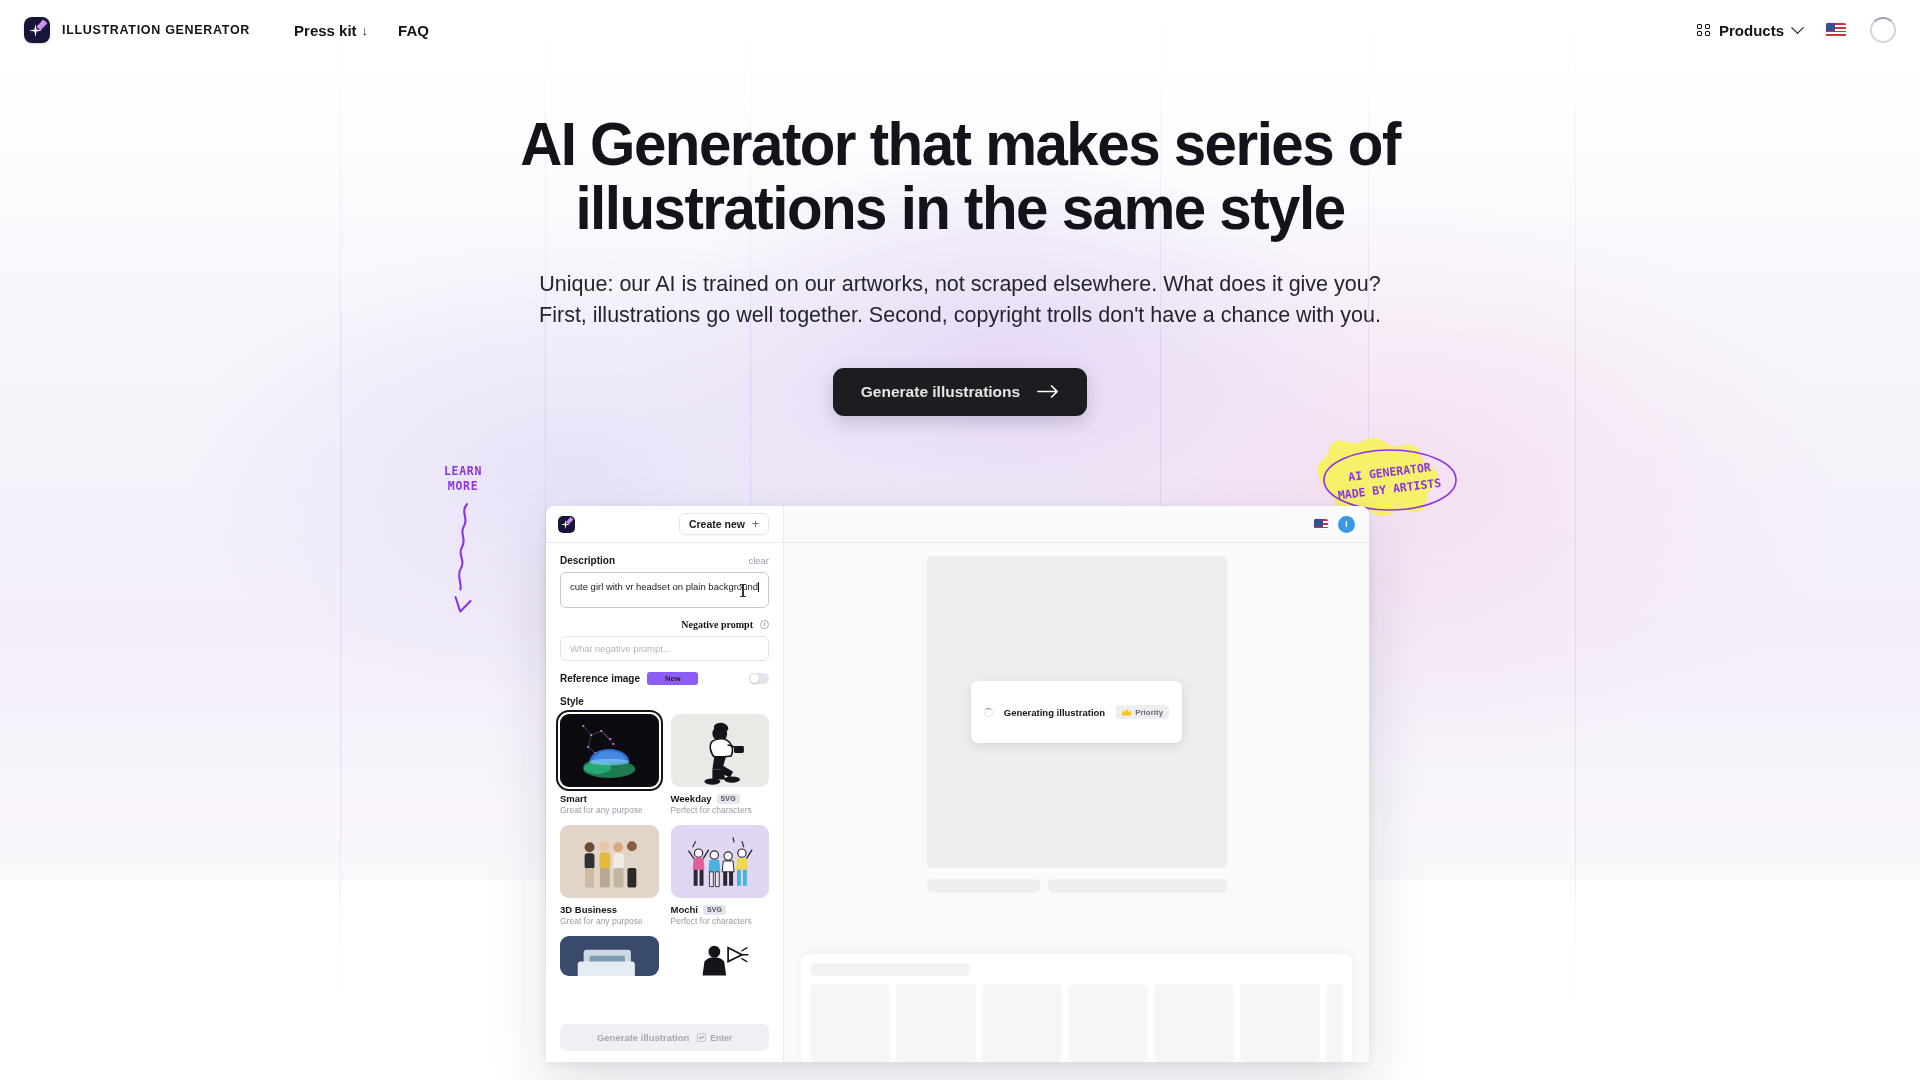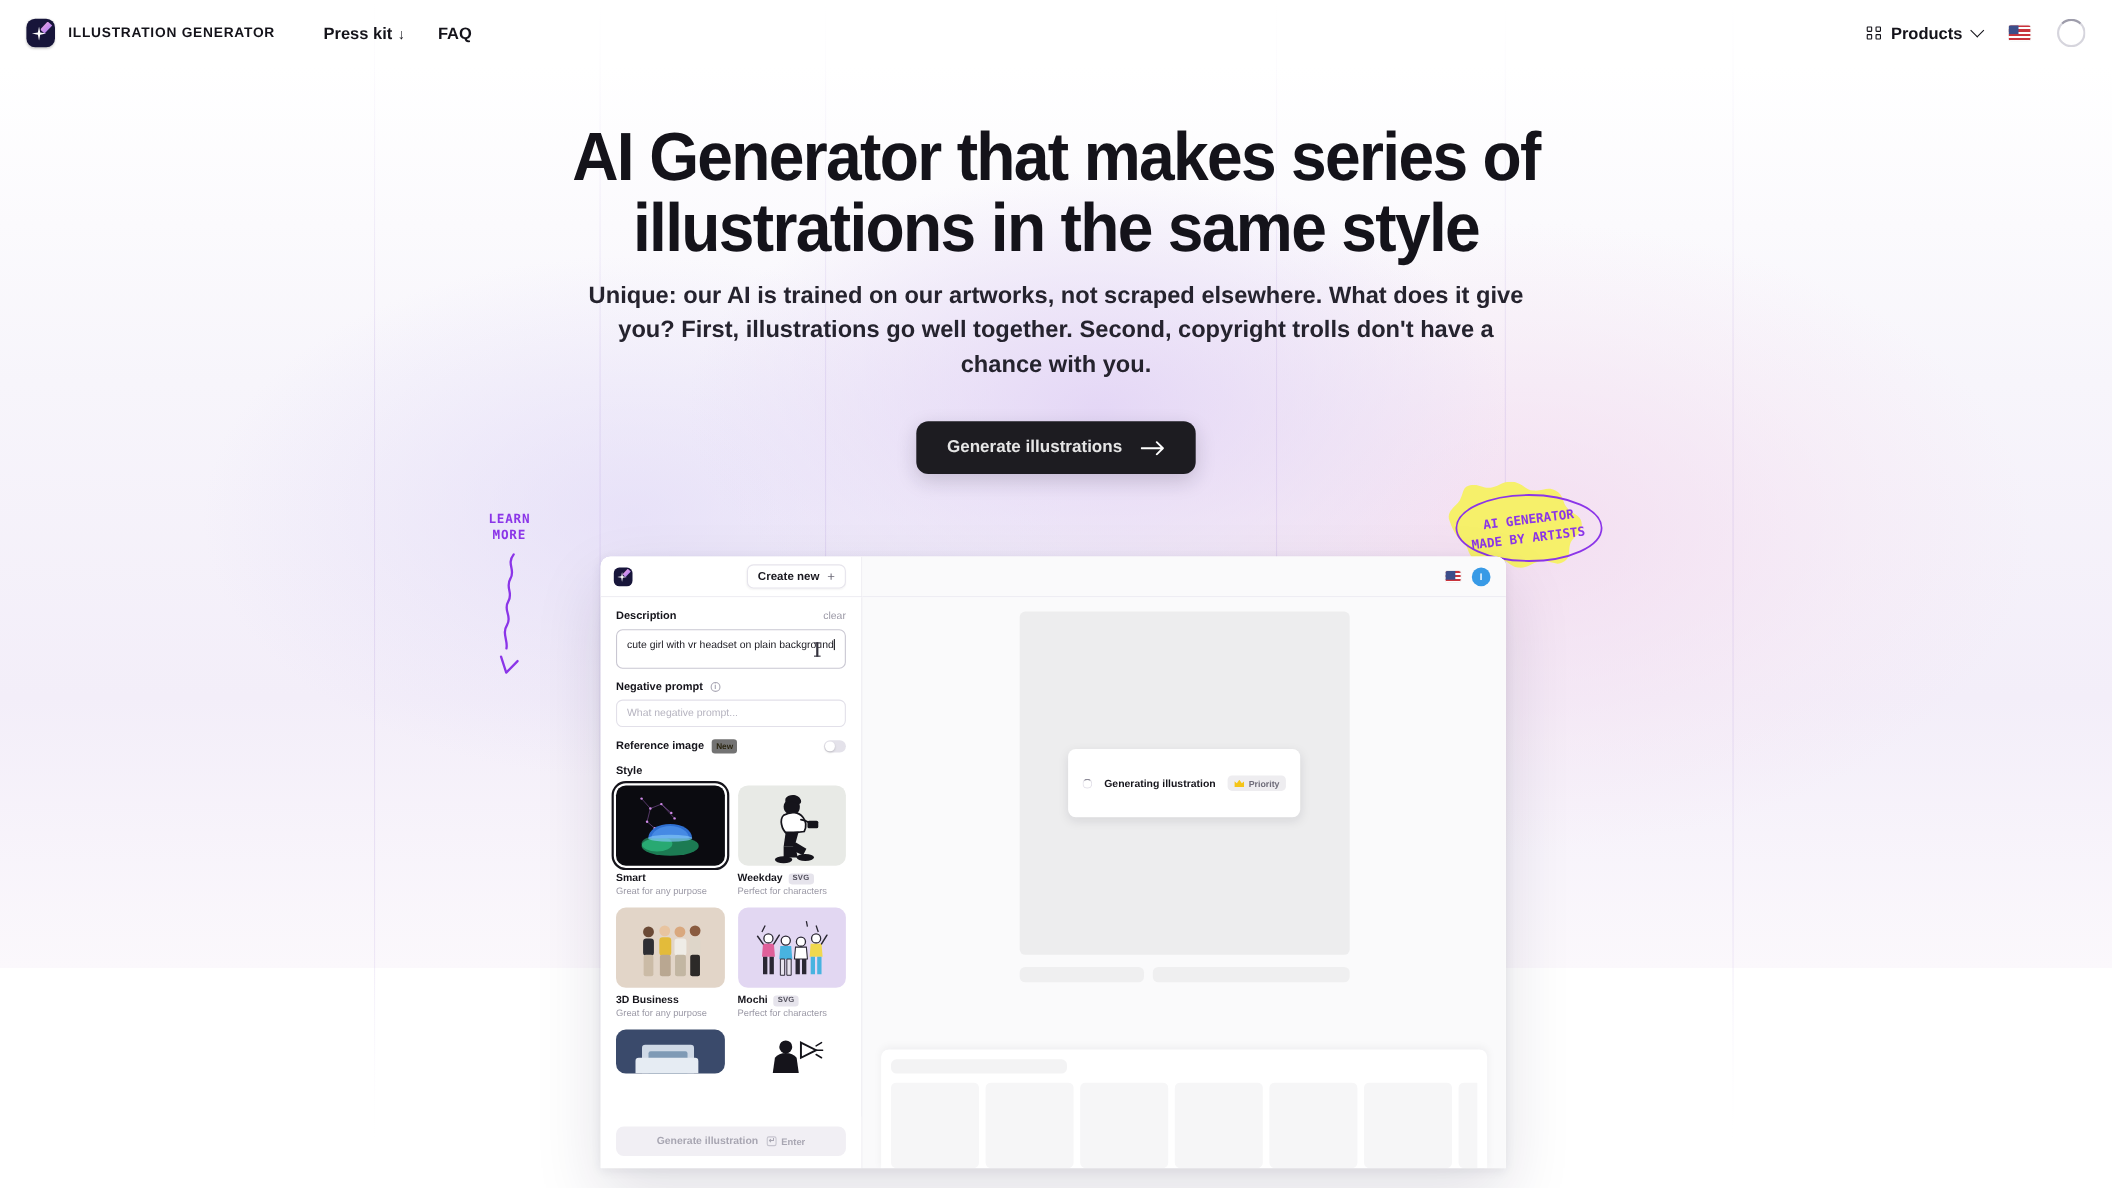--- a/index.html
+++ b/index.html
@@ -63,22 +63,22 @@
 
   
   .hero { position:absolute; top:0; left:0; right:0; z-index:20; text-align:center; }
   .hero h1 {
     margin-top:112px; font-size:62px; line-height:1.04; font-weight:800;
     letter-spacing:-0.026em; color:#14131a;
     font-family:"Liberation Sans", sans-serif;
     transform:scaleX(.94); transform-origin:center;
   }
   .hero p {
-    margin:12px auto 0; max-width:856px;
-    font-size:21.5px; line-height:1.46; font-weight:700; color:#25232e;
+    margin:28px auto 0; max-width:856px;
+    font-size:21.5px; line-height:1.46; font-weight:400; color:#25232e;
   }
   .cta-wrap { margin-top:36px; display:flex; justify-content:center; }
   .cta {
     display:inline-flex; align-items:center; gap:17px;
     background:#1d1c21; color:#e5e5e5; border:none; cursor:pointer;
     font-size:15.5px; font-weight:600; padding:15px 28px; border-radius:11px;
     box-shadow:0 6px 18px rgba(25,20,45,.18);
   }
   .cta svg { display:block; }
 
@@ -149,21 +149,21 @@
   .sb-gap { height:11px; }
   .info-dot {
     width:9px; height:9px; border-radius:50%; border:1px solid #a9a7b4; color:#a9a7b4;
     font-size:7px; font-weight:700; display:inline-flex; align-items:center; justify-content:center; line-height:1;
   }
   .neg-input {
     margin-top:6px; border:1px solid #e2e0e9; border-radius:6px; padding:7px 9px; height:25px;
     font-size:9.5px; color:#b6b4c0; display:flex; align-items:center; background:#fff;
   }
   .badge-new {
-    background:#737373; color:#2a2510; font-size:7.5px; font-weight:700; border-radius:3px; padding:2px 4px;
+    background:#8b5cf6; color:#2a2510; font-size:7.5px; font-weight:700; border-radius:3px; padding:2px 18px;
   }
   .toggle { width:20px; height:11px; border-radius:6px; background:#e4e2ea; position:relative; cursor:pointer; }
   .toggle i { position:absolute; left:1.2px; top:1.2px; width:8.6px; height:8.6px; border-radius:50%; background:#fff; box-shadow:0 1px 2px rgba(0,0,0,.18); }
   .style-title { font-size:10px; font-weight:700; color:#15141b; margin-top:11px; }
   .style-grid { margin-top:7px; display:grid; grid-template-columns:1fr 1fr; gap:10px 12px; }
   .style-card { cursor:pointer; }
   .thumb { width:100%; height:73px; border-radius:9px; overflow:hidden; position:relative; }
   .style-card.sel .thumb { outline:2px solid #15141b; outline-offset:2px; }
   .st-name { margin-top:6px; font-size:9.5px; font-weight:700; color:#15141b; display:flex; align-items:center; gap:5px; }
   .badge-svg { background:#e6e4ec; color:#54525e; font-size:7px; font-weight:700; border-radius:3px; padding:1.5px 4px; letter-spacing:.02em; }
@@ -329,21 +329,21 @@
         </div>
         <div class="desc-box">
           <span class="typed">cute girl with vr headset on plain background</span><span class="caret"></span>
           <span class="i-beam">
               <span></span>
             </span>
         </div>
 
         <div class="sb-gap"></div>
 
-        <div class="sb-row" style="justify-content:flex-start; gap:7px;">
+        <div class="sb-row" style="justify-content:flex-end; gap:7px;font-family:Liberation Serif, serif;">
           <span class="sb-label">Negative prompt</span>
           <span class="info-dot">i</span>
         </div>
         <div class="neg-input">
           <span>What negative prompt...</span>
         </div>
 
         <div class="sb-gap"></div>
 
         <div class="sb-row">

